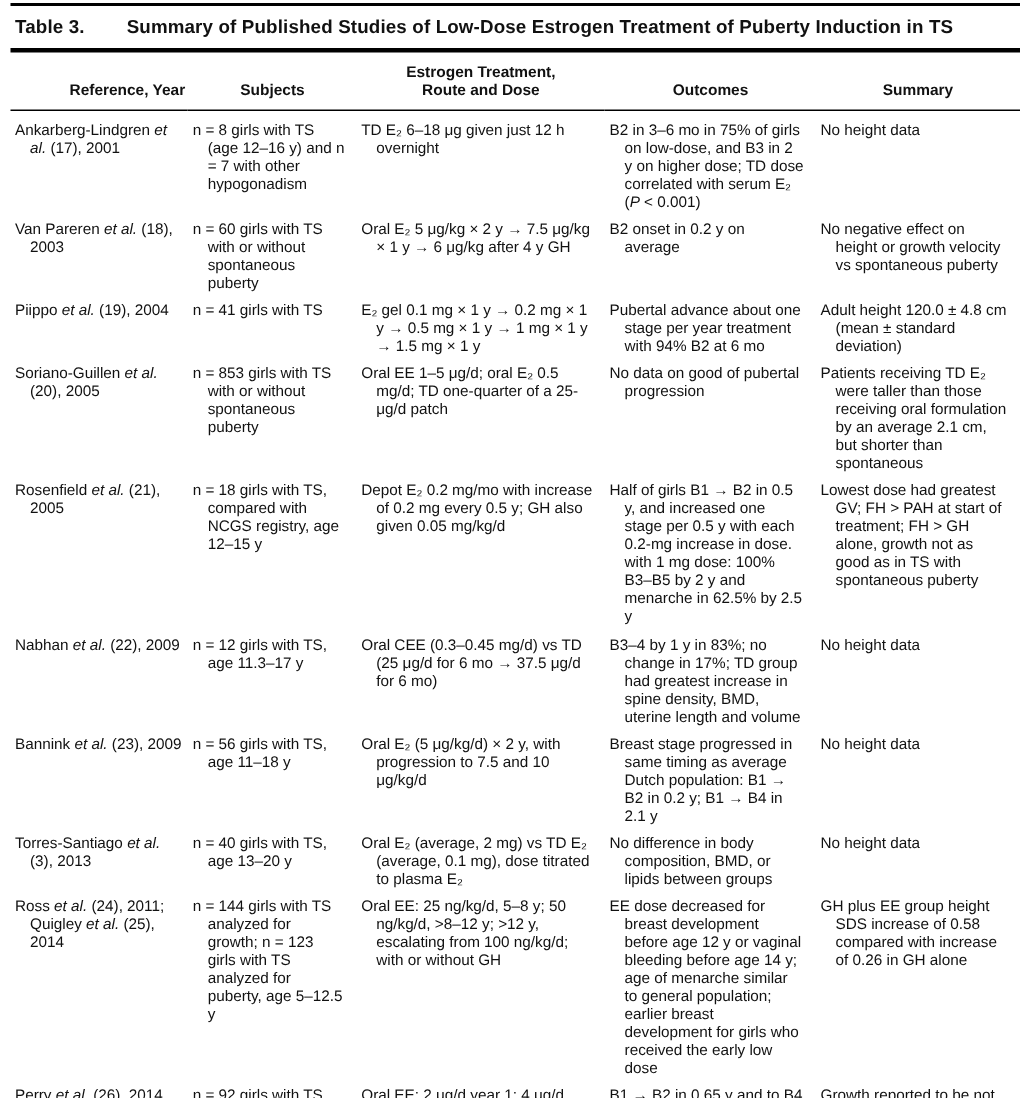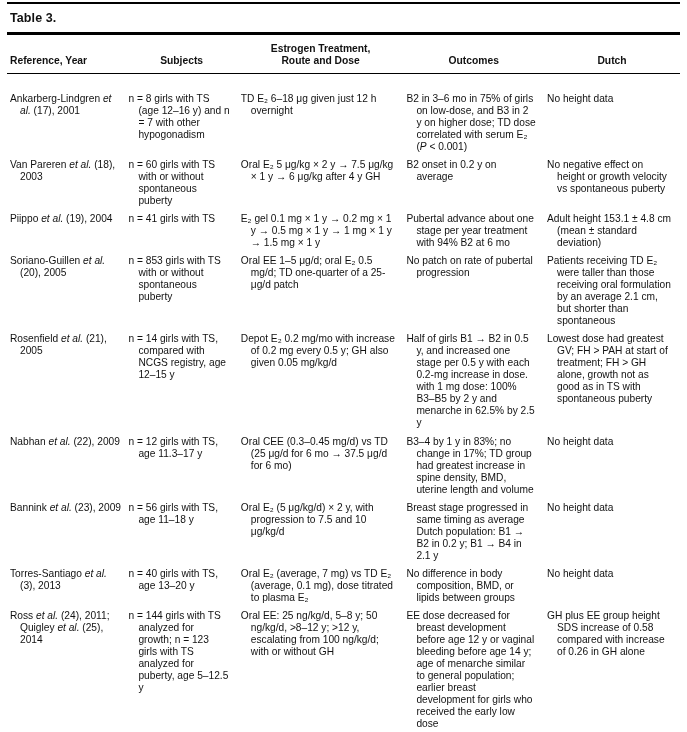--- a/index.html
+++ b/index.html
@@ -35,58 +35,59 @@
   }
   thead th {
     font-size: 10.3px;
     font-weight: 700;
     vertical-align: bottom;
     padding: 8px 2px 5px 2px;
     border-bottom: 1.4px solid #000;
     white-space: pre-line;
     line-height: 1.2;
   }
-  thead th.col-ref { text-align: left; padding-left: 3px; }
+  thead th.col-ref { text-align: right; padding-left: 3px; }
 
   tbody td {
     font-size: 10.2px;
     line-height: 1.18;
     vertical-align: top;
     padding: 0 8px 6px 13px;
     text-indent: -10px;
   }
-  tbody tr:first-child td { padding-top: 19px; }
+  tbody tr:first-child td { padding-top: 8px; }
   tbody td.ref { padding-left: 13px; padding-right: 4px; }
   em { font-style: italic; }
 </style>
 </head>
 <body>
 
 <div class="page">
 
   <div class="caption">
     <span>Table 3.</span>
+    <span>Summary of Published Studies of Low-Dose Estrogen Treatment of Puberty Induction in TS</span>
   </div>
 
   <table class="tbl">
     <colgroup>
       <col style="width:17.6%">
       <col style="width:16.7%">
       <col style="width:24.6%">
       <col style="width:20.9%">
       <col style="width:20.2%">
     </colgroup>
     <thead>
       <tr>
         <th class="col-ref">Reference, Year</th>
         <th>Subjects</th>
         <th>Estrogen Treatment,
 Route and Dose</th>
         <th>Outcomes</th>
-        <th>Dutch</th>
+        <th>Summary</th>
       </tr>
     </thead>
     <tbody>
         <tr>
     <td class="ref">Ankarberg-Lindgren <em>et al.</em> (17), 2001</td>
     <td>n = 8 girls with TS (age 12–16 y) and n = 7 with other hypogonadism</td>
     <td>TD E₂ 6–18 μg given just 12 h overnight</td>
     <td>B2 in 3–6 mo in 75% of girls on low-dose, and B3 in 2 y on higher dose; TD dose correlated with serum E₂ (<em>P</em> &lt; 0.001)</td>
     <td>No height data</td>
   </tr>
@@ -95,32 +96,32 @@
     <td>n = 60 girls with TS with or without spontaneous puberty</td>
     <td>Oral E₂ 5 μg/kg × 2 y → 7.5 μg/kg × 1 y → 6 μg/kg after 4 y GH</td>
     <td>B2 onset in 0.2 y on average</td>
     <td>No negative effect on height or growth velocity vs spontaneous puberty</td>
   </tr>
         <tr>
     <td class="ref">Piippo <em>et al.</em> (19), 2004</td>
     <td>n = 41 girls with TS</td>
     <td>E₂ gel 0.1 mg × 1 y → 0.2 mg × 1 y → 0.5 mg × 1 y → 1 mg × 1 y → 1.5 mg × 1 y</td>
     <td>Pubertal advance about one stage per year treatment with 94% B2 at 6 mo</td>
-    <td>Adult height 153.1 ± 4.8 cm (mean ± standard deviation)</td>
+    <td>Adult height 120.0 ± 4.8 cm (mean ± standard deviation)</td>
   </tr>
         <tr>
     <td class="ref">Soriano-Guillen <em>et al.</em> (20), 2005</td>
     <td>n = 853 girls with TS with or without spontaneous puberty</td>
     <td>Oral EE 1–5 μg/d; oral E₂ 0.5 mg/d; TD one-quarter of a 25-μg/d patch</td>
-    <td>No patch on rate of pubertal progression</td>
+    <td>No data on good of pubertal progression</td>
     <td>Patients receiving TD E₂ were taller than those receiving oral formulation by an average 2.1 cm, but shorter than spontaneous</td>
   </tr>
         <tr>
     <td class="ref">Rosenfield <em>et al.</em> (21), 2005</td>
-    <td>n = 14 girls with TS, compared with NCGS registry, age 12–15 y</td>
+    <td>n = 18 girls with TS, compared with NCGS registry, age 12–15 y</td>
     <td>Depot E₂ 0.2 mg/mo with increase of 0.2 mg every 0.5 y; GH also given 0.05 mg/kg/d</td>
     <td>Half of girls B1 → B2 in 0.5 y, and increased one stage per 0.5 y with each 0.2-mg increase in dose. with 1 mg dose: 100% B3–B5 by 2 y and menarche in 62.5% by 2.5 y</td>
     <td>Lowest dose had greatest GV; FH &gt; PAH at start of treatment; FH &gt; GH alone, growth not as good as in TS with spontaneous puberty</td>
   </tr>
         <tr>
     <td class="ref">Nabhan <em>et al.</em> (22), 2009</td>
     <td>n = 12 girls with TS, age 11.3–17 y</td>
     <td>Oral CEE (0.3–0.45 mg/d) vs TD (25 μg/d for 6 mo → 37.5 μg/d for 6 mo)</td>
     <td>B3–4 by 1 y in 83%; no change in 17%; TD group had greatest increase in spine density, BMD, uterine length and volume</td>
     <td>No height data</td>
@@ -128,21 +129,21 @@
         <tr>
     <td class="ref">Bannink <em>et al.</em> (23), 2009</td>
     <td>n = 56 girls with TS, age 11–18 y</td>
     <td>Oral E₂ (5 μg/kg/d) × 2 y, with progression to 7.5 and 10 μg/kg/d</td>
     <td>Breast stage progressed in same timing as average Dutch population: B1 → B2 in 0.2 y; B1 → B4 in 2.1 y</td>
     <td>No height data</td>
   </tr>
         <tr>
     <td class="ref">Torres-Santiago <em>et al.</em> (3), 2013</td>
     <td>n = 40 girls with TS, age 13–20 y</td>
-    <td>Oral E₂ (average, 7 mg) vs TD E₂ (average, 0.1 mg), dose titrated to plasma E₂</td>
+    <td>Oral E₂ (average, 2 mg) vs TD E₂ (average, 0.1 mg), dose titrated to plasma E₂</td>
     <td>No difference in body composition, BMD, or lipids between groups</td>
     <td>No height data</td>
   </tr>
         <tr>
     <td class="ref">Ross <em>et al.</em> (24), 2011; Quigley <em>et al.</em> (25), 2014</td>
     <td>n = 144 girls with TS analyzed for growth; n = 123 girls with TS analyzed for puberty, age 5–12.5 y</td>
     <td>Oral EE: 25 ng/kg/d, 5–8 y; 50 ng/kg/d, &gt;8–12 y; &gt;12 y, escalating from 100 ng/kg/d; with or without GH</td>
     <td>EE dose decreased for breast development before age 12 y or vaginal bleeding before age 14 y; age of menarche similar to general population; earlier breast development for girls who received the early low dose</td>
     <td>GH plus EE group height SDS increase of 0.58 compared with increase of 0.26 in GH alone</td>
   </tr>

